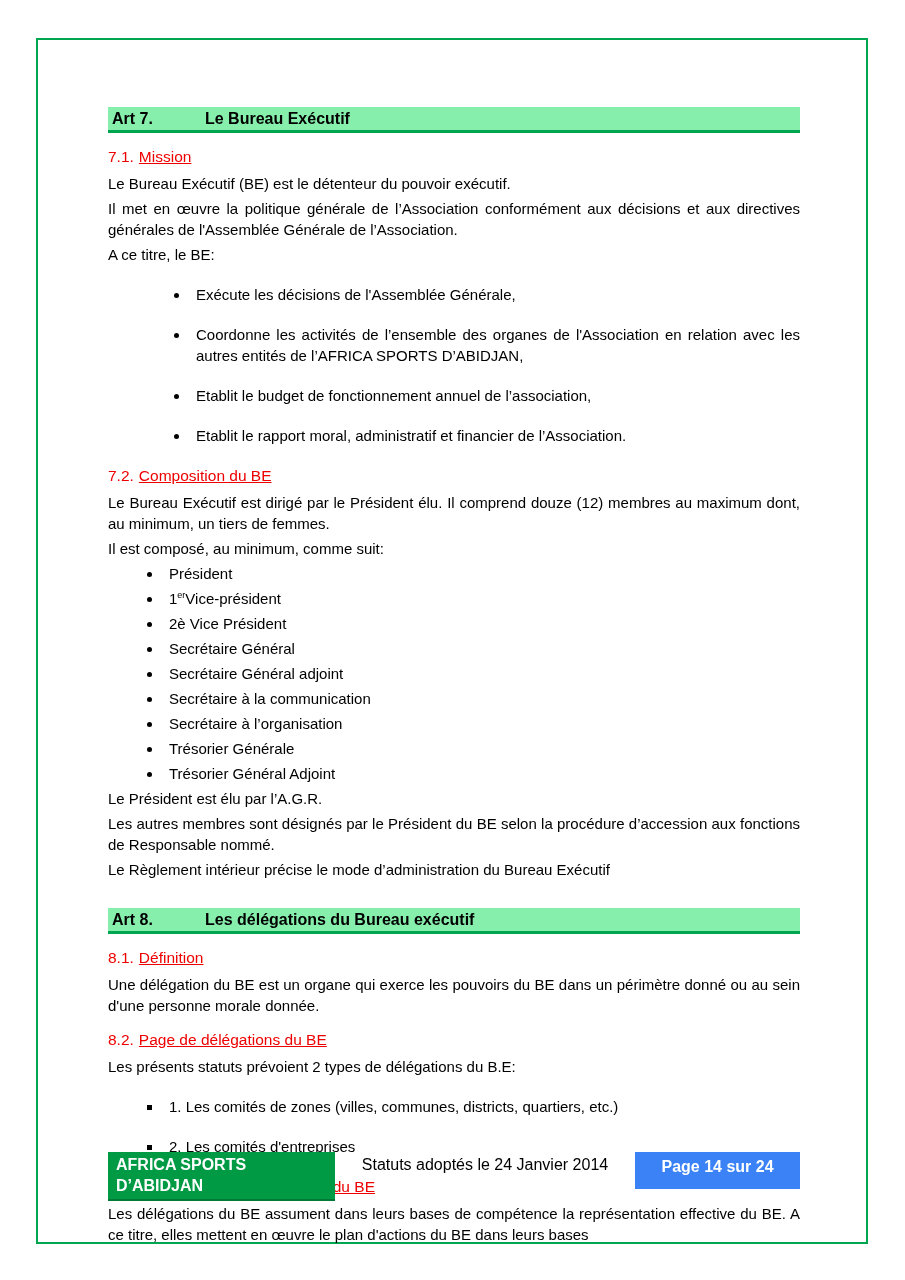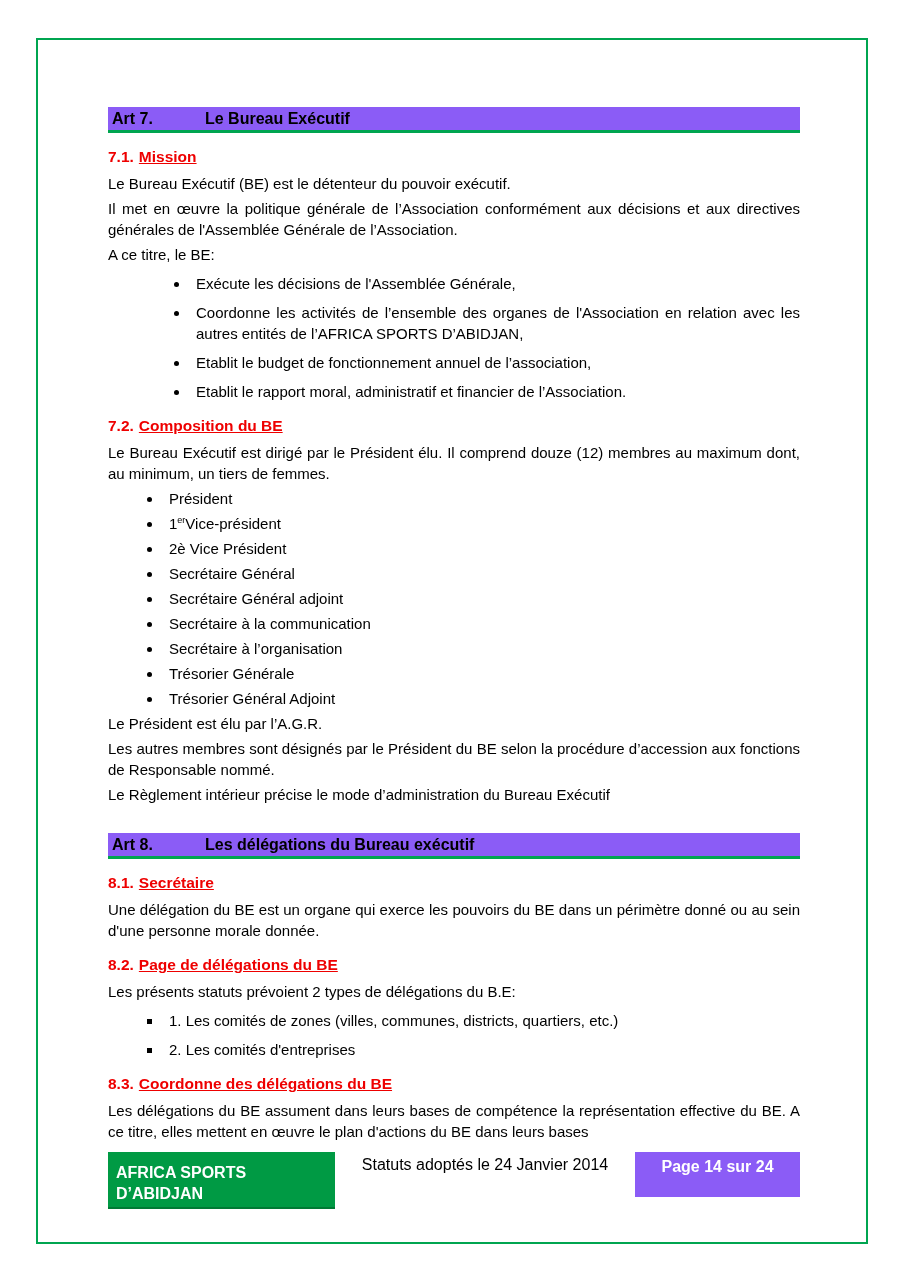--- a/index.html
+++ b/index.html
@@ -18,31 +18,31 @@
     border: 2px solid #00A550;
   }
   .content {
     position: absolute;
     left: 108px; top: 107px;
     width: 692px;
     font-size: 15px;
     line-height: 21px;
   }
   .art-bar {
-    background: #8b5cf6;
+    background: #86efac;
     border-bottom: 3px solid #00A550;
     font-weight: bold;
     font-size: 16px;
     padding: 1px 0 1px 4px;
     margin-bottom: 12px;
   }
   .art-num { display: inline-block; width: 93px; }
   .sec-head {
     color: #EE0000;
-    font-weight: bold;
+    font-weight: normal;
     font-size: 15.5px;
     margin: 13px 0 6px 0;
   }
   .sec-head .num { margin-right: 5px; }
   .sec-head .u { text-decoration: underline; }
   p.body-p {
     margin: 4px 0;
     text-align: justify;
   }
   ul.bullets-round-1 {
@@ -53,50 +53,50 @@
   ul.bullets-round-2 {
     list-style: disc outside;
     padding-left: 55px;
     margin: 4px 0;
   }
   ul.bullets-square {
     list-style: square outside;
     padding-left: 55px;
     margin: 4px 0;
   }
-  li { margin: 8px 0; text-align: justify; padding-left: 6px; }
+  li { margin: 19px 0; text-align: justify; padding-left: 6px; }
   ul.bullets-round-2 li { margin: 4px 0; }
   sup.ord { font-size: 9px; vertical-align: super; line-height: 0; }
   .spacer-before-art8 { height: 24px; }
   .footer {
     position: absolute;
     left: 108px; top: 1152px;
     width: 692px;
     display: flex;
     align-items: flex-start;
   }
   .org-box {
     width: 227px; min-height: 46px;
     background: #009A44;
     border-bottom: 2px solid #007A34;
     color: #fff;
     font-weight: bold;
     font-size: 16px;
     line-height: 21px;
-    padding: 10px 8px 3px 8px;
+    padding: 2px 8px 3px 8px;
   }
   .footer-center {
     flex: 1;
     text-align: center;
     font-size: 16px;
     padding-top: 4px;
   }
   .page-box {
-    width: 165px; height: 45px;
-    background: #8b5cf6;
+    width: 165px; height: 37px;
+    background: #3b82f6;
     color: #fff;
     font-weight: bold;
     font-size: 16px;
     text-align: center;
     padding-top: 6px;
   }
 </style>
 </head>
 <body>
 
@@ -121,20 +121,21 @@
     <li>Coordonne les activités de l’ensemble des organes de l'Association en relation avec les autres entités de l’AFRICA SPORTS D’ABIDJAN,</li>
     <li>Etablit le budget de fonctionnement annuel de l’association,</li>
     <li>Etablit le rapport moral, administratif et financier de l’Association.</li>
   </ul>
 
   <h3 class="sec-head">
     <span class="num">7.2.</span><span class="u">Composition du BE</span>
   </h3>
 
   <p class="body-p">Le Bureau Exécutif est dirigé par le Président élu. Il comprend douze (12) membres au maximum dont, au minimum, un tiers de femmes.</p>
+  <p class="body-p">Il est composé, au minimum,  comme suit:</p>
 
   <ul class="bullets-round-2">
     <li>Président</li>
     <li><span>1</span><sup class="ord">er</sup><span>Vice-président</span></li>
     <li>2è Vice Président</li>
     <li>Secrétaire Général</li>
     <li>Secrétaire Général adjoint</li>
     <li>Secrétaire à la communication</li>
     <li>Secrétaire à l’organisation</li>
     <li>Trésorier Générale</li>
@@ -145,21 +146,21 @@
   <p class="body-p">Les autres membres sont désignés par le Président du BE selon la procédure d’accession aux fonctions de Responsable nommé.</p>
   <p class="body-p">Le Règlement intérieur précise le mode d’administration du Bureau Exécutif</p>
 
   <div class="spacer-before-art8"></div>
 
   <div class="art-bar">
     <span class="art-num">Art 8.</span><span class="art-title">Les délégations du Bureau exécutif</span>
   </div>
 
   <h3 class="sec-head">
-    <span class="num">8.1.</span><span class="u">Secrétaire</span>
+    <span class="num">8.1.</span><span class="u">Définition</span>
   </h3>
   <p class="body-p">Une délégation du BE est un organe qui exerce les pouvoirs du BE dans un périmètre donné ou au sein d'une personne morale donnée.</p>
 
   <h3 class="sec-head">
     <span class="num">8.2.</span><span class="u">Page de délégations du BE</span>
   </h3>
   <p class="body-p">Les présents statuts prévoient 2 types de délégations du B.E:</p>
 
   <ul class="bullets-square">
     <li>1. Les comités de zones (villes, communes, districts, quartiers, etc.)</li>

